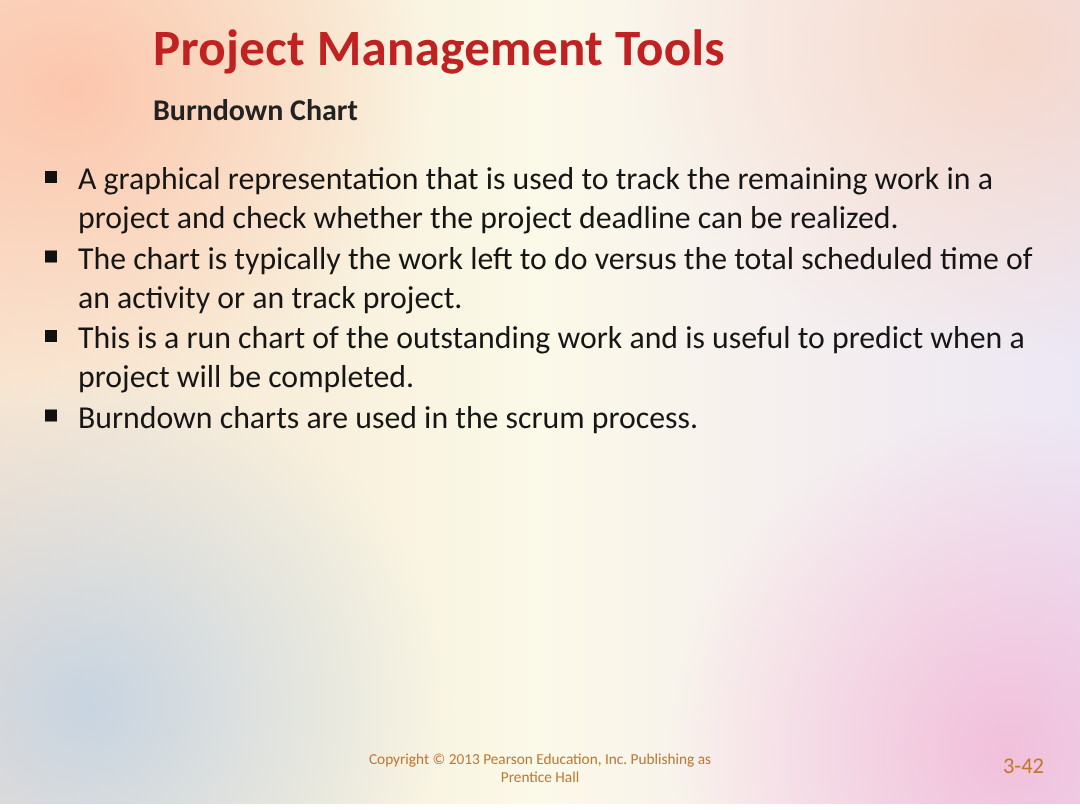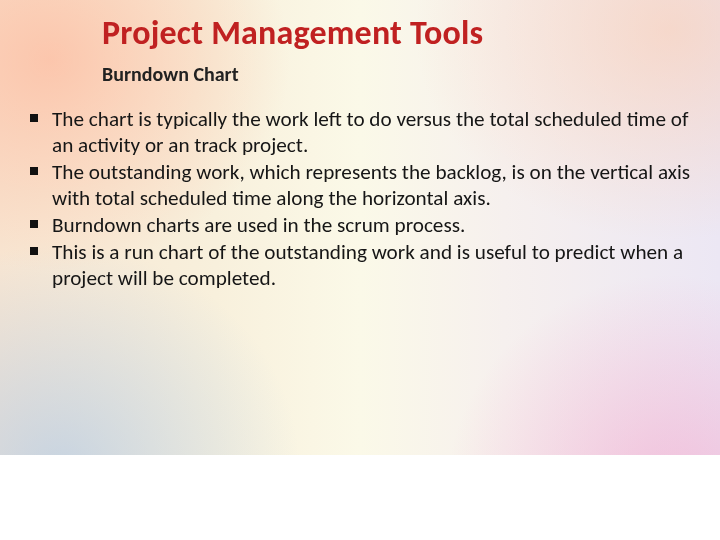--- a/index.html
+++ b/index.html
@@ -6,21 +6,21 @@
     margin: 0;
     padding: 0;
     width: 720px;
     height: 540px;
     font-family: Calibri, "Segoe UI", Arial, sans-serif;
     overflow: hidden;
   }
   .slide {
     position: relative;
     width: 720px;
-    height: 455px;
+    height: 536px;
     background:
       radial-gradient(ellipse 320px 280px at 50px 60px, rgba(255,170,140,0.55), rgba(255,170,140,0) 75%),
       radial-gradient(ellipse 340px 280px at 670px 30px, rgba(255,195,155,0.45), rgba(255,195,155,0) 75%),
       radial-gradient(ellipse 320px 300px at 60px 470px, rgba(160,195,235,0.55), rgba(160,195,235,0) 75%),
       radial-gradient(ellipse 300px 300px at 670px 500px, rgba(245,150,195,0.50), rgba(245,150,195,0) 75%),
       linear-gradient(90deg, #f8e6d2 0%, #f8f0dc 30%, #fbf9e8 50%, #f6f0ee 70%, #ece7f4 100%);
     box-sizing: border-box;
   }
   .title {
     position: absolute;
@@ -94,20 +94,24 @@
 </style>
 </head>
 <body>
 
 <div class="slide">
 
   <div class="title">Project Management Tools</div>
   <div class="subtitle">Burndown Chart</div>
 
   <ul class="bullets">
+    <li><span>A graphical representation that is used to track the remaining work in a project and check whether the project deadline can be realized.</span></li>
     <li><span>The chart is typically the work left to do versus the total scheduled time of an activity or an track project.</span></li>
-    <li><span>The outstanding work, which represents the backlog, is on the vertical axis with total scheduled time along the horizontal axis.</span></li>
+    <li><span>This is a run chart of the outstanding work and is useful to predict when a project will be completed.</span></li>
     <li><span>Burndown charts are used in the scrum process.</span></li>
-    <li><span>This is a run chart of the outstanding work and is useful to predict when a project will be completed.</span></li>
   </ul>
 
+  <div class="footer">
+    <div class="copyright">Copyright © 2013 Pearson Education, Inc. Publishing as Prentice Hall</div>
+    <div class="pagenum">3-42</div>
+  </div>
 
 </div>
 
 </body></html>

